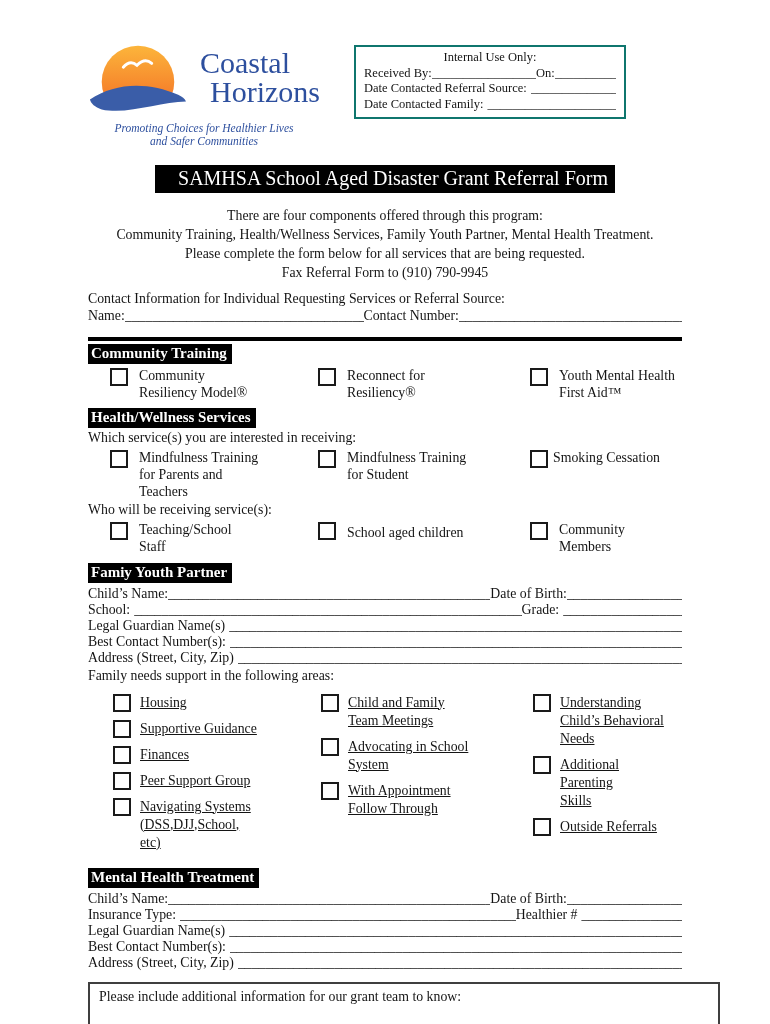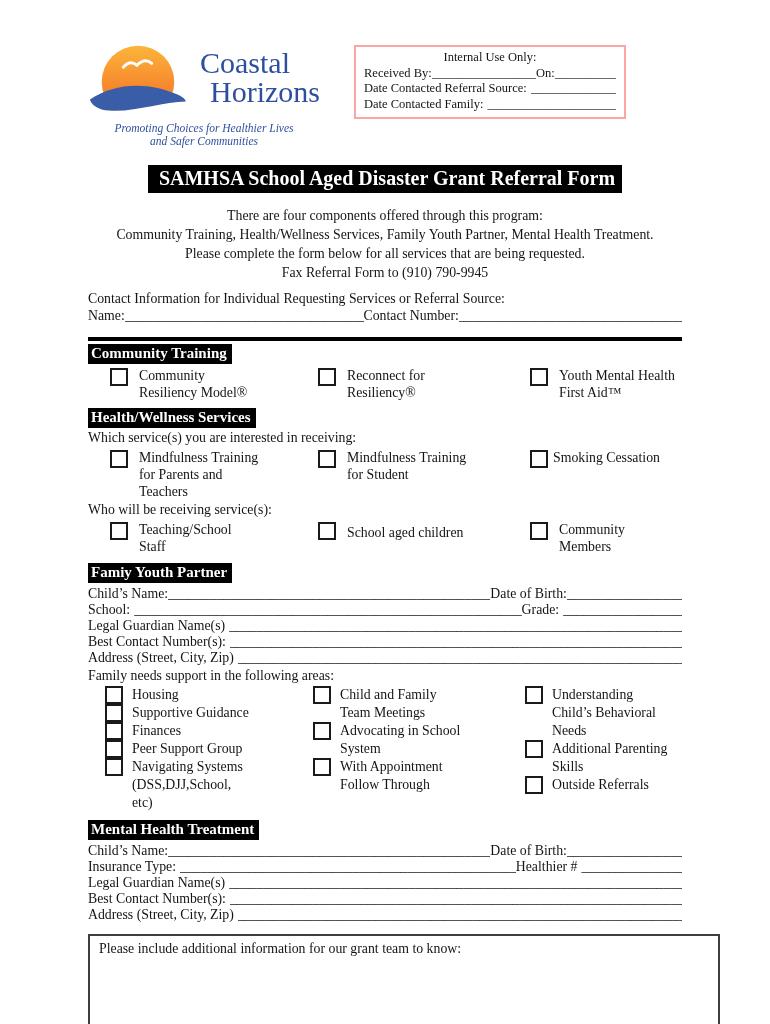--- a/index.html
+++ b/index.html
@@ -6,27 +6,27 @@
   body{width:770px;height:1024px;font-family:"Liberation Serif",serif;color:#141414;overflow:hidden;}
   .page{padding:40px 88px 0 88px;width:594px;}
 
   
   .header{display:flex;align-items:flex-start;}
   .logo-block{width:232px;flex:0 0 auto;}
   .logo-top{display:flex;align-items:flex-start;}
   .logo-name{margin-left:14px;color:#2d4f9e;font-size:30px;line-height:29px;margin-top:8px;}
   .logo-name .l2{margin-left:10px;}
   .tagline{color:#2d4f9e;font-style:italic;font-size:11.5px;line-height:13px;text-align:center;margin-top:2px;}
-  .internal-box{margin-left:34px;margin-top:5px;border:2px solid #fca5a5;padding:3px 8px 5px 8px;width:252px;font-size:12.5px;line-height:15.5px;}
+  .internal-box{margin-left:34px;margin-top:5px;border:2px solid #0f766e;padding:3px 8px 5px 8px;width:252px;font-size:12.5px;line-height:15.5px;}
   .internal-box .ititle{text-align:center;}
   .iline{display:flex;white-space:nowrap;}
 
   
   .title-wrap{text-align:center;margin-top:17px;}
-  .title-bar{display:inline-block;background:#000;color:#fff;font-weight:bold;font-size:20px;padding:2px 7px 3px 11px;}
+  .title-bar{display:inline-block;background:#000;color:#fff;font-weight:normal;font-size:20px;padding:2px 7px 3px 23px;}
   .intro{text-align:center;font-size:13.8px;line-height:19px;margin-top:13px;}
 
   
   .contact{margin-top:9px;font-size:13.8px;line-height:16.5px;}
 
   .divider{height:4px;background:#000;margin-top:13px;}
 
   
   .shead-wrap{margin-top:3px;}
   .shead{display:inline-block;background:#000000;color:#fff;font-weight:bold;font-size:15px;padding:1px 5px 2px 3px;}
@@ -34,21 +34,21 @@
 
   
   .grid3{display:grid;grid-template-columns:208px 212px auto;padding-left:22px;margin-top:3px;}
   .opt{display:flex;align-items:flex-start;gap:11px;font-size:13.8px;line-height:17px;}
   .opt .olbl{white-space:pre-line;}
   .cb{width:14px;height:14px;border:2px solid #1a1a1a;background:#fff;flex:0 0 auto;margin-top:1px;display:inline-block;}
 
   .fam-grid{display:grid;grid-template-columns:208px 212px auto;padding-left:17px;margin-top:2px;}
   .fam-grid .opt{line-height:18px;gap:9px;}
   .fam-grid .cb{margin-top:0;}
-  .stack .opt{margin:0;}
+  .stack .opt{margin:8px;text-decoration:underline;}
 
   
   .frow{display:flex;white-space:nowrap;font-size:13.8px;line-height:16px;}
   .fl{overflow:hidden;white-space:nowrap;min-width:0;letter-spacing:0;}
   .gap{padding-right:4px;}
 
   .mt8{margin-top:8px;font-family:Liberation Serif, serif;}
   .mt7{margin-top:7px;}
 
   

